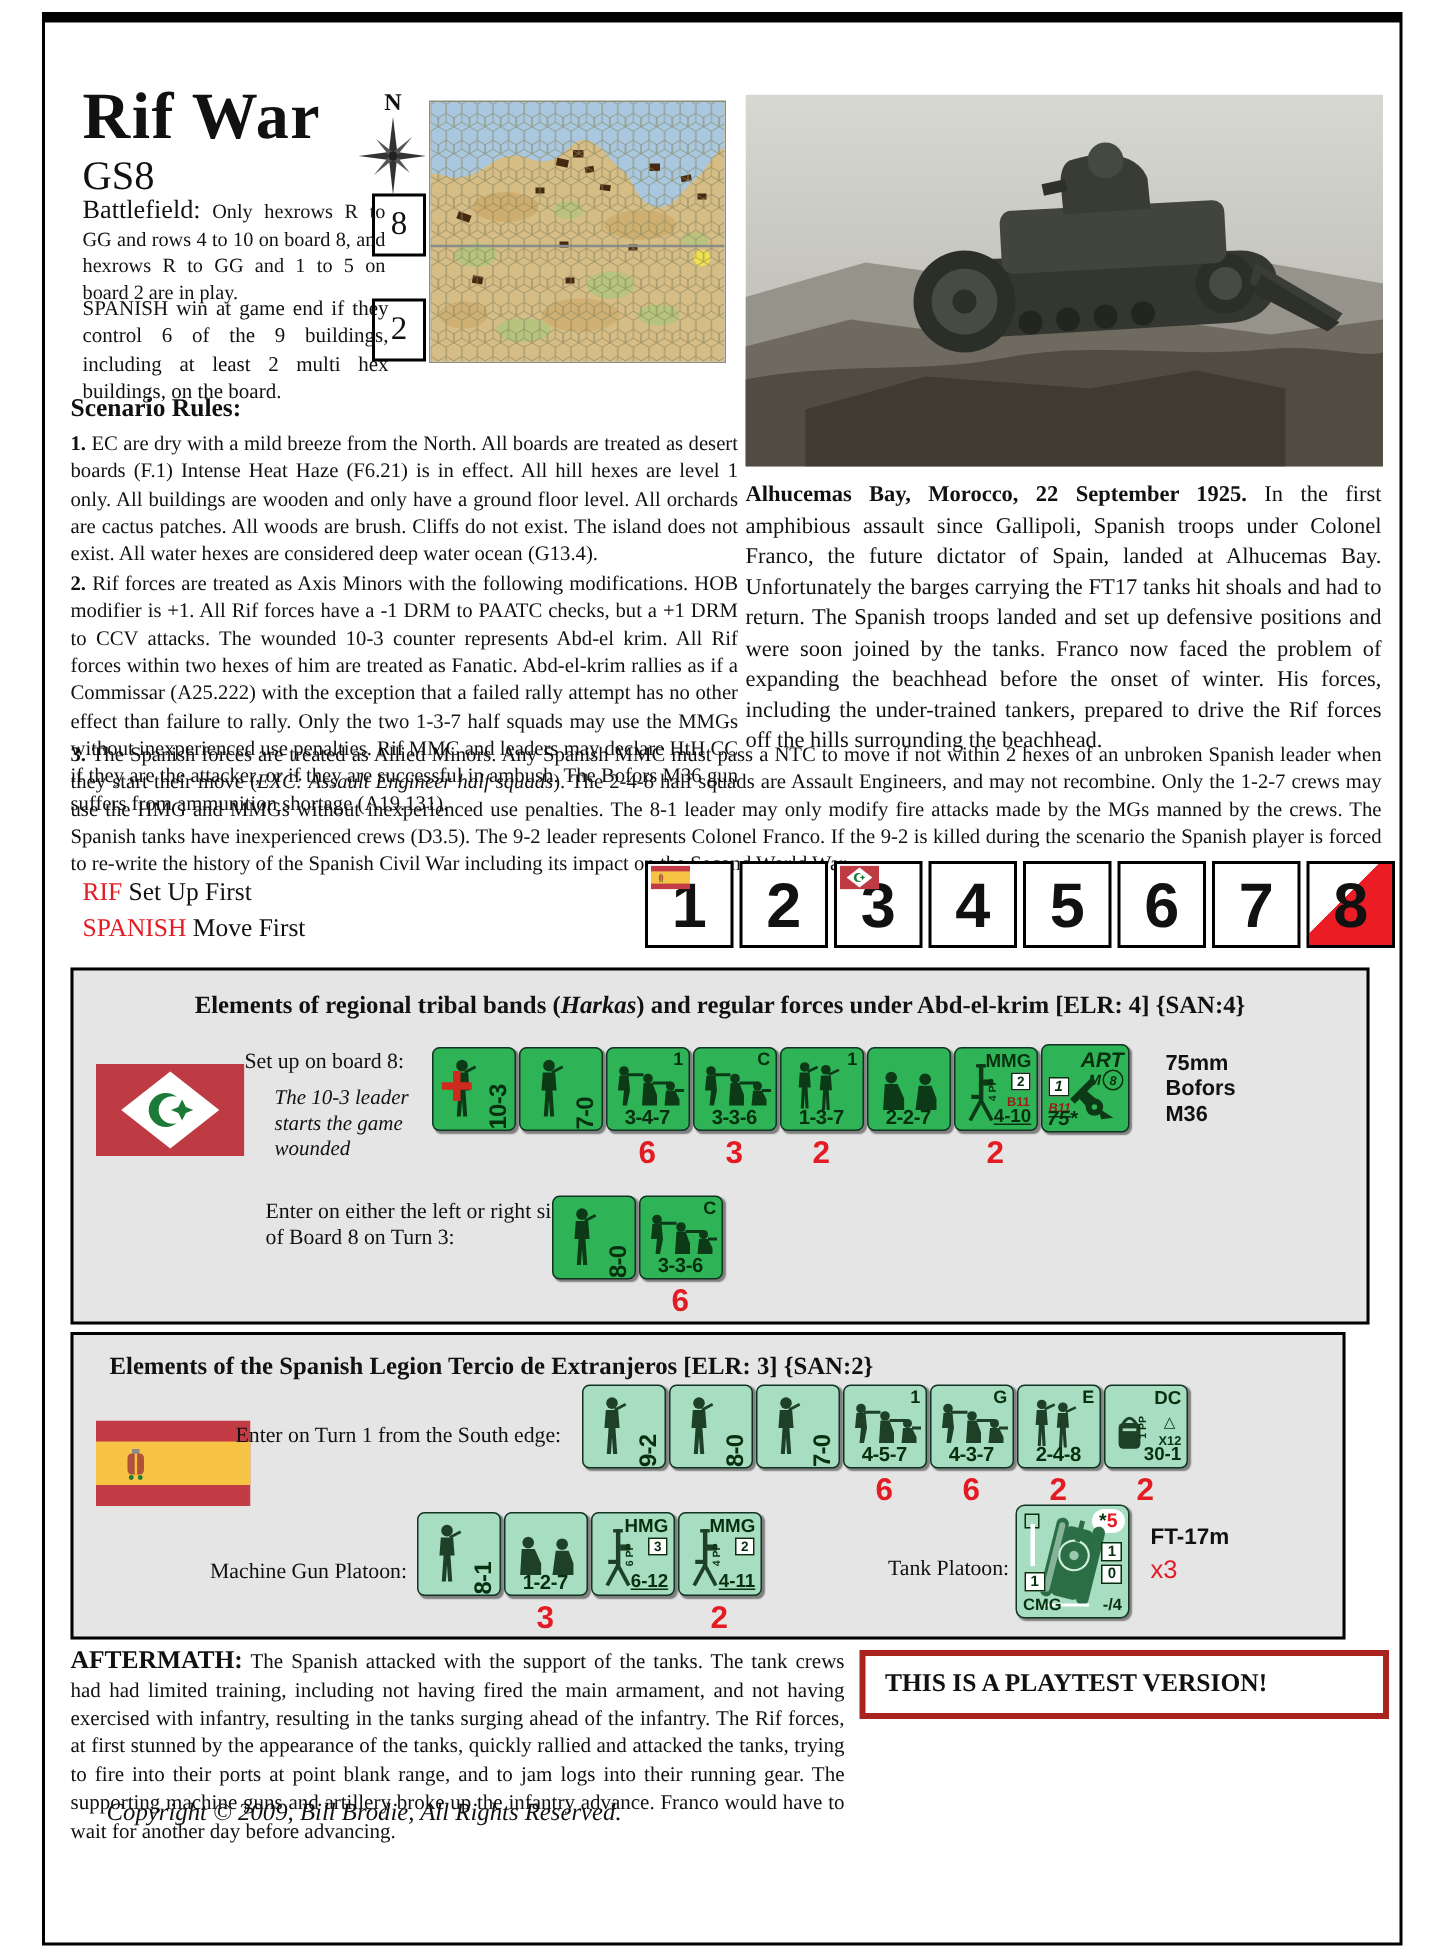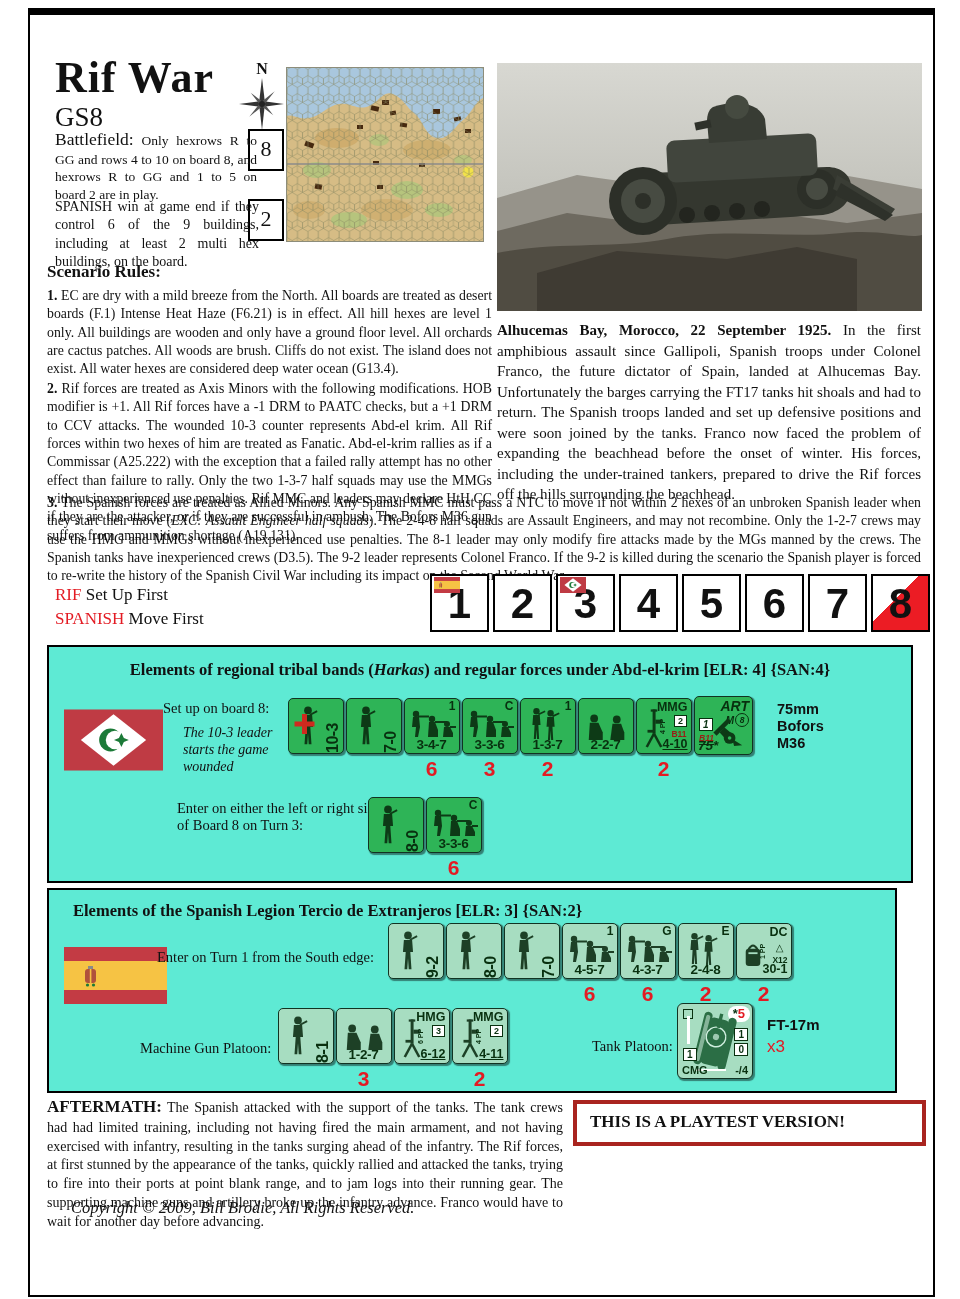--- a/index.html
+++ b/index.html
@@ -32,21 +32,21 @@
   .photo{left:497px;top:63px;width:425px;height:248px;}
   .caption{left:497px;top:320px;width:424px;font-size:15px;line-height:1.37;}
   
   .so1{left:55px;top:585px;font-size:17px;}
   .so2{left:55px;top:609px;font-size:17px;}
   .track{left:430px;top:574px;display:flex;gap:4px;}
   .tcell{position:relative;width:55px;height:54px;border:2px solid #000;background:#fff;text-align:center;font-family:"Liberation Sans",sans-serif;font-weight:bold;font-size:42px;line-height:56px;}
   .tcell.last{background:linear-gradient(135deg,#fff 42%,#ec1c24 42%);}
   .tflag{position:absolute;top:1px;left:2px;width:26px;height:16px;}
   
-  .ob{border:2.5px solid #000;background:#5eead4;}
+  .ob{border:2.5px solid #000;background:#e5e5e5;}
   .ob1{left:47px;top:645px;width:862px;height:234px;}
   .ob2{left:47px;top:888px;width:846px;height:201px;}
   .obhead{font-size:16.5px;font-weight:bold;}
   .ob1 .obhead{position:absolute;top:13px;left:0;width:100%;text-align:center;}
   .ob2 .obhead{position:absolute;top:11px;left:24px;}
   .lbl{font-size:14.5px;}
   .note{font-style:italic;font-size:14px;line-height:1.22;}
   
   .crow{position:absolute;display:flex;gap:1px;}
   .ccell{width:57px;display:flex;flex-direction:column;align-items:center;}

